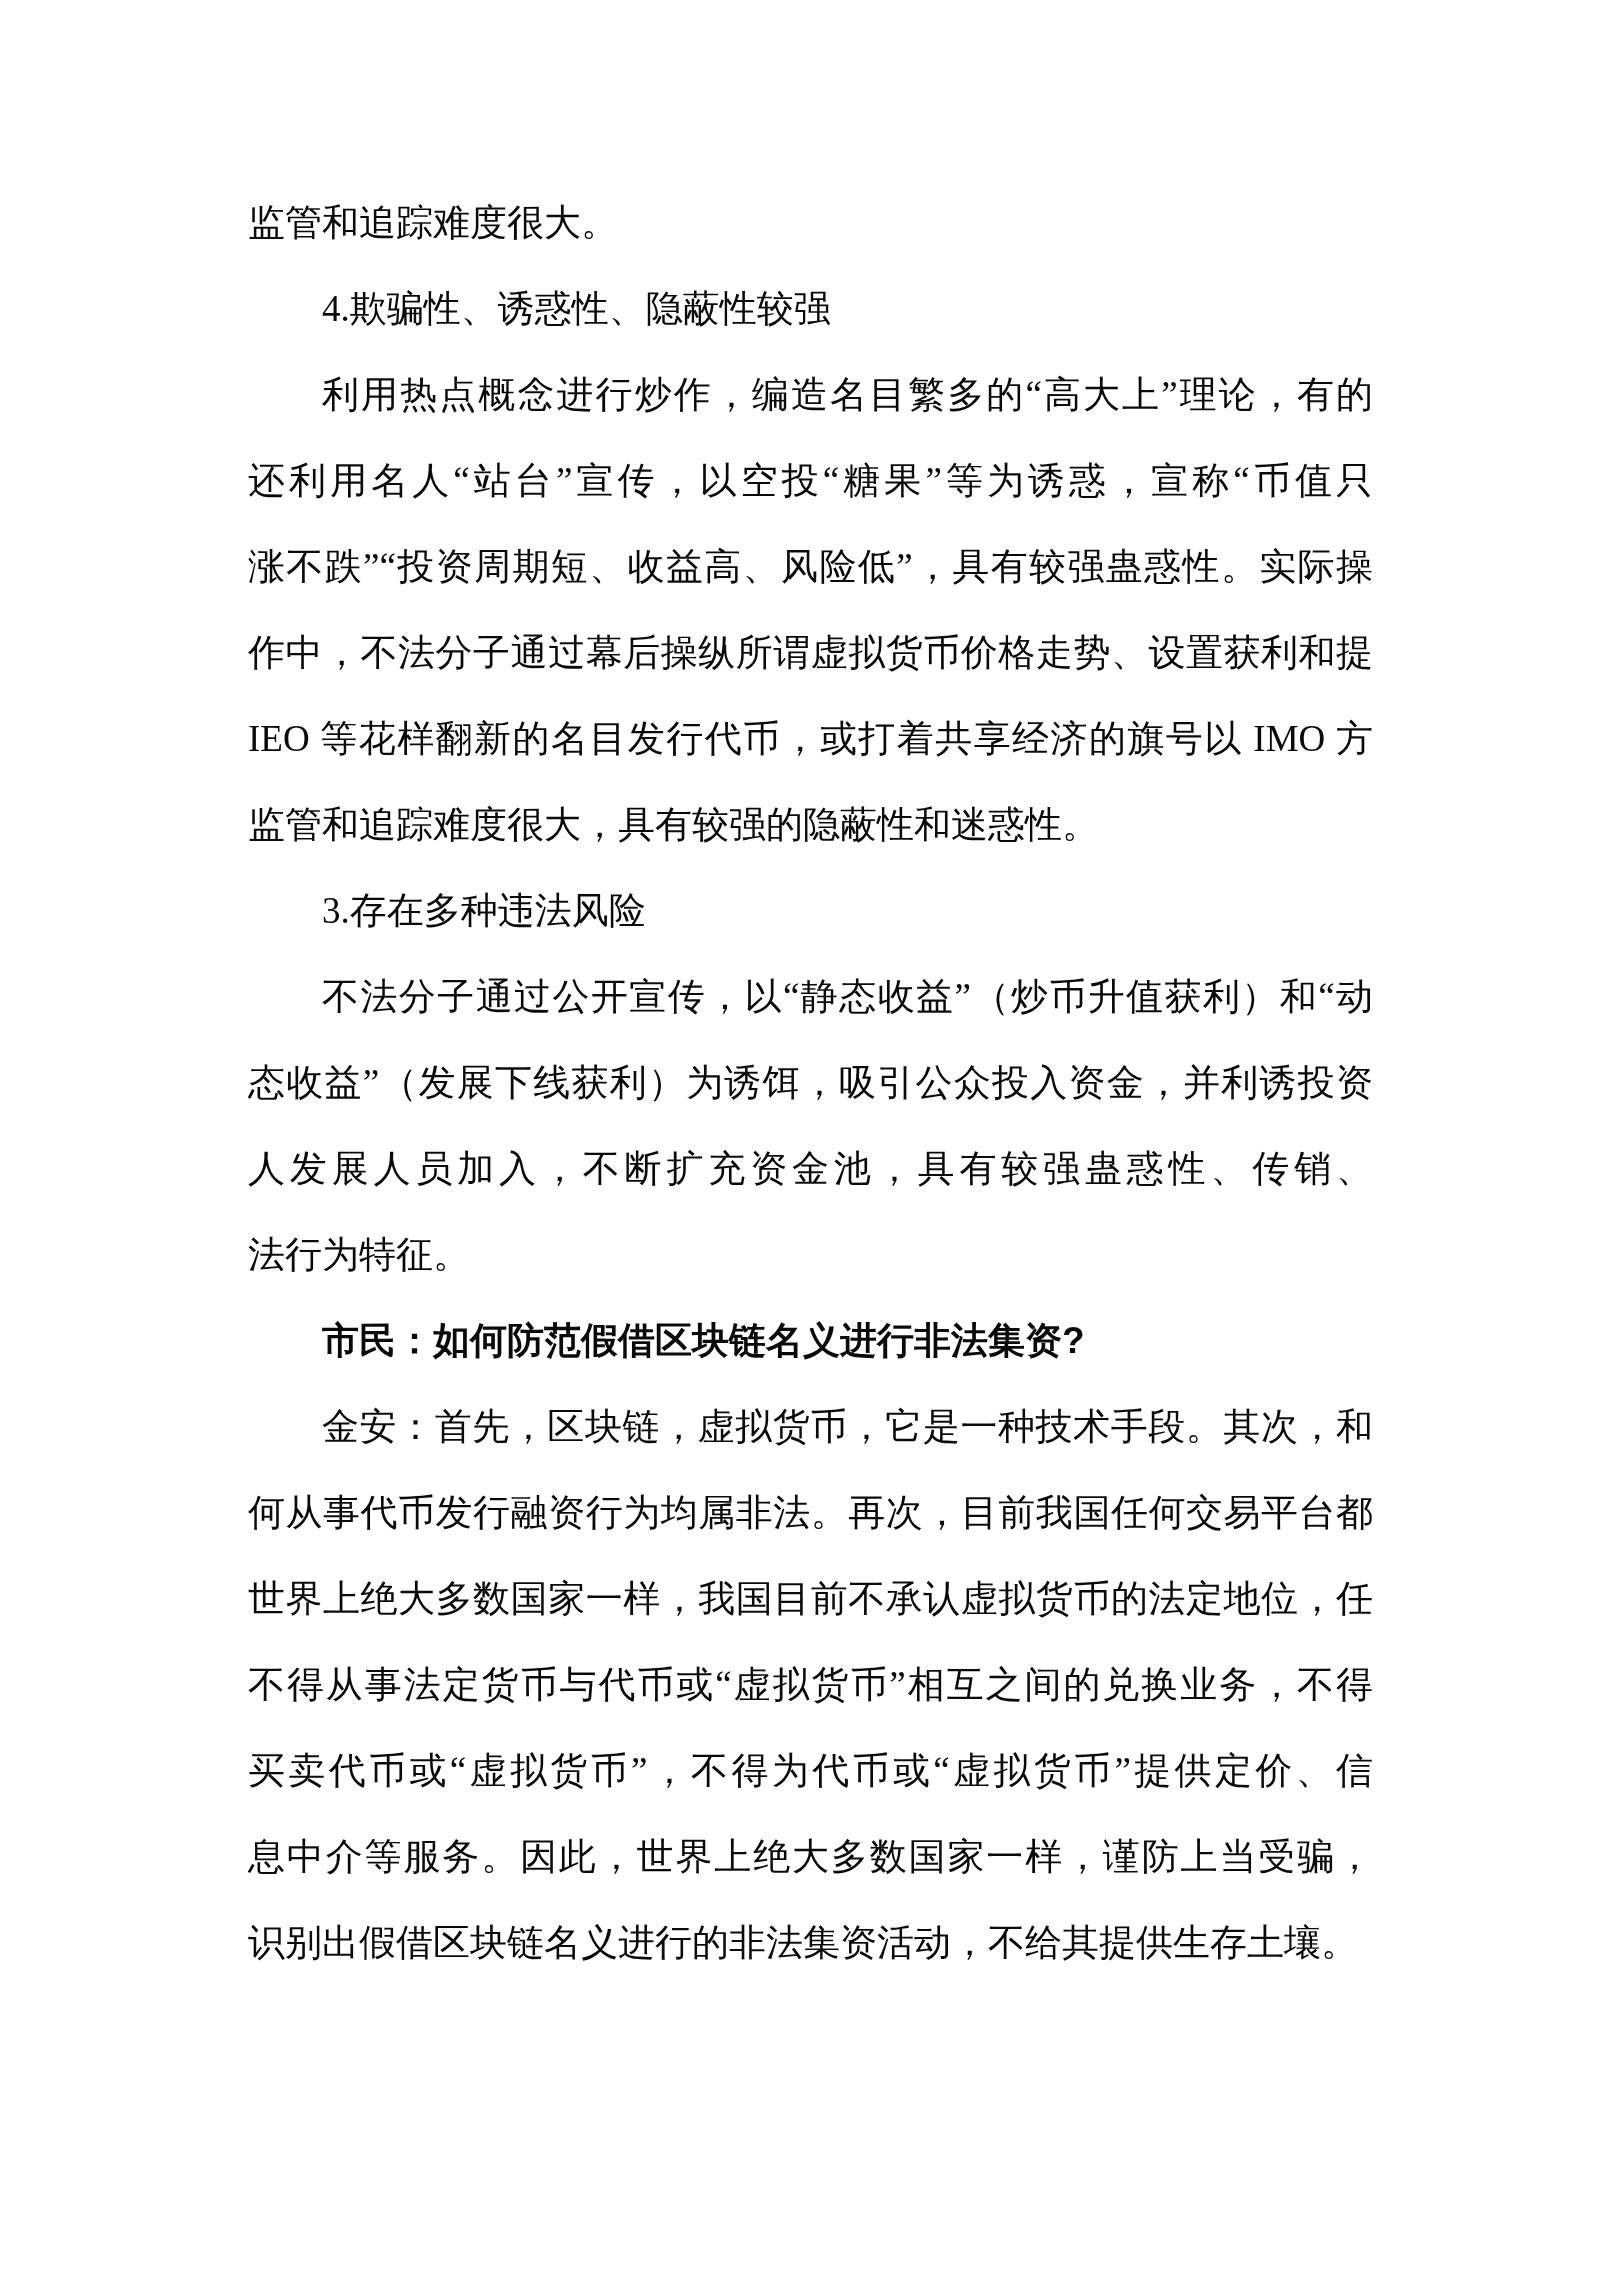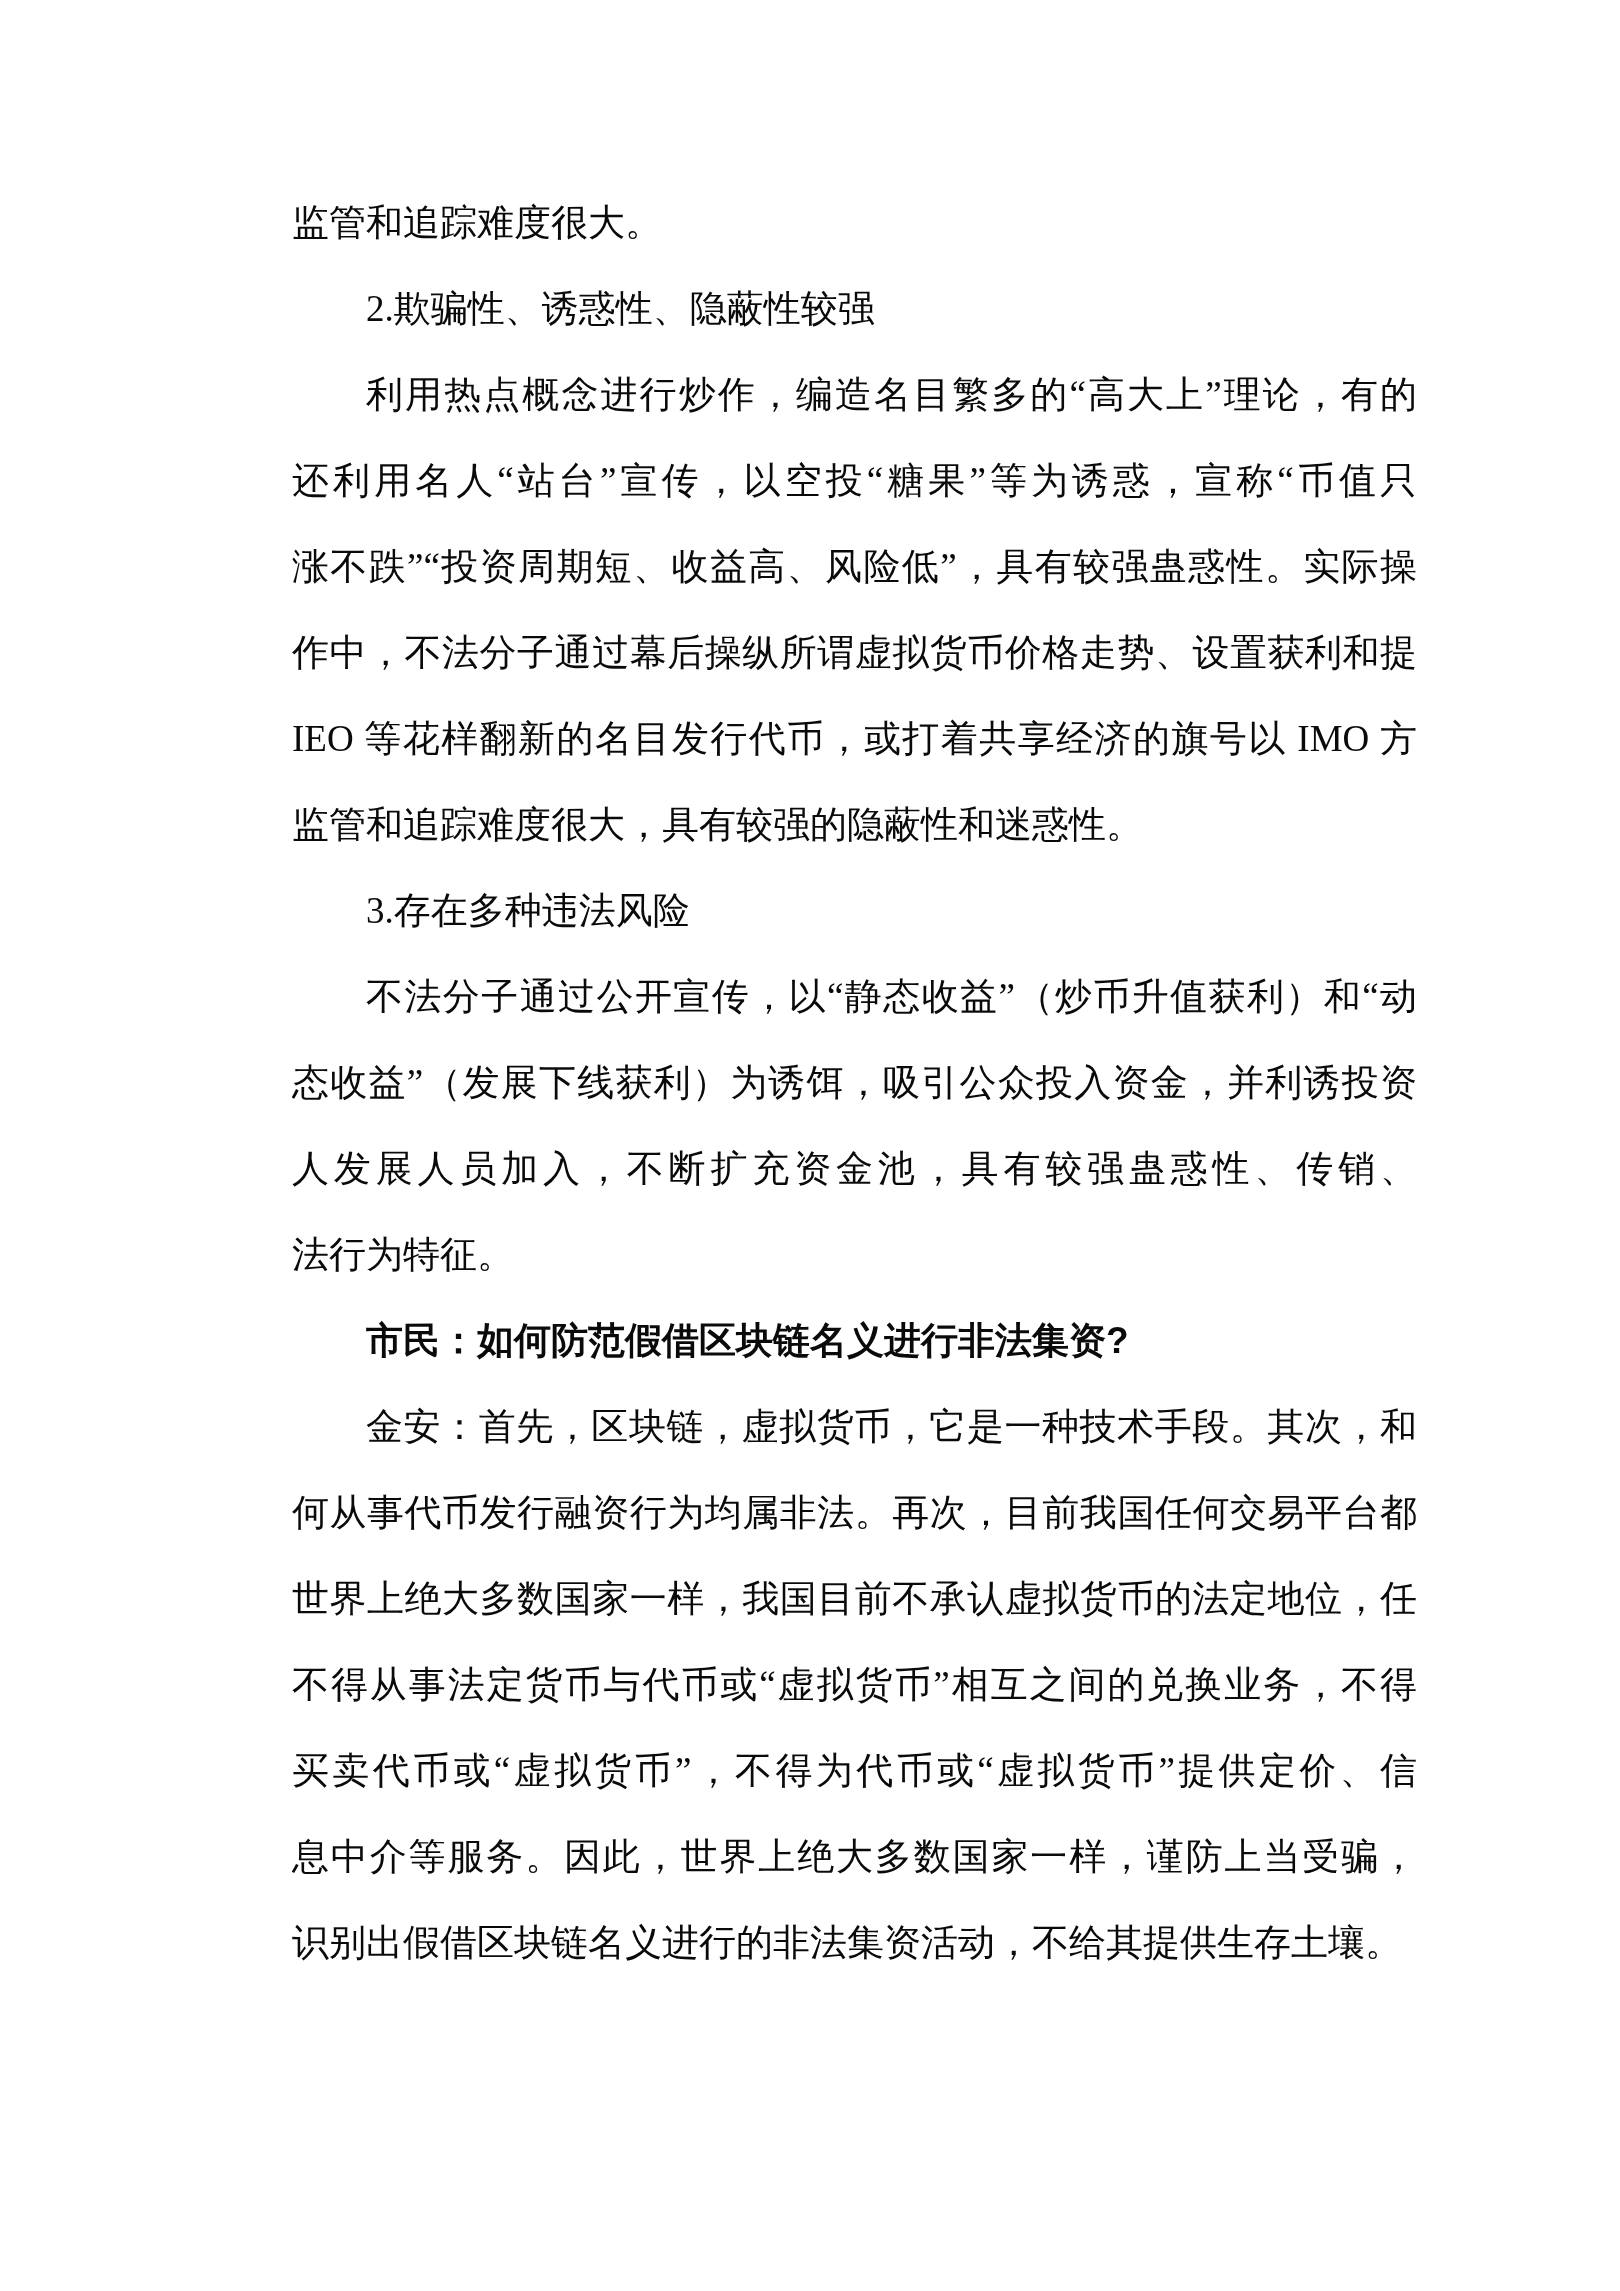--- a/index.html
+++ b/index.html
@@ -21,21 +21,20 @@
     height: 2292px;
     background: #ffffff;
   }
   .doc-body {
     position: absolute;
     left: 248px;
     top: 180px;
     width: 1125px;
     color: #0a0a0a;
     font-size: 37px;
-    margin-left: 44px;
   }
   .text-line {
     height: 86px;
     line-height: 86px;
     overflow: hidden;
     word-break: keep-all;
     text-align: left;
   }
   .text-line.justify {
     text-align: justify;
@@ -48,21 +47,21 @@
     font-family: "Liberation Sans", "DejaVu Sans", sans-serif;
     font-weight: 700;
   }
 </style>
 </head>
 <body>
 
 <div class="page">
   <div class="doc-body">
       <div class="text-line">监管和追踪难度很大。</div>
-      <div class="text-line indent">2.欺骗性、诱惑性、隐蔽性较强</div>
+      <div class="text-line indent">4.欺骗性、诱惑性、隐蔽性较强</div>
       <div class="text-line indent justify">利用热点概念进行炒作，编造名目繁多的“高大上”理论，有的</div>
       <div class="text-line justify">还利用名人“站台”宣传，以空投“糖果”等为诱惑，宣称“币值只</div>
       <div class="text-line justify">涨不跌”“投资周期短、收益高、风险低”，具有较强蛊惑性。实际操</div>
       <div class="text-line justify">作中，不法分子通过幕后操纵所谓虚拟货币价格走势、设置获利和提</div>
       <div class="text-line justify">IEO 等花样翻新的名目发行代币，或打着共享经济的旗号以 IMO 方</div>
       <div class="text-line">监管和追踪难度很大，具有较强的隐蔽性和迷惑性。</div>
       <div class="text-line indent">3.存在多种违法风险</div>
       <div class="text-line indent justify">不法分子通过公开宣传，以“静态收益”（炒币升值获利）和“动</div>
       <div class="text-line justify">态收益”（发展下线获利）为诱饵，吸引公众投入资金，并利诱投资</div>
       <div class="text-line justify">人发展人员加入，不断扩充资金池，具有较强蛊惑性、传销、诈骗等违</div>

